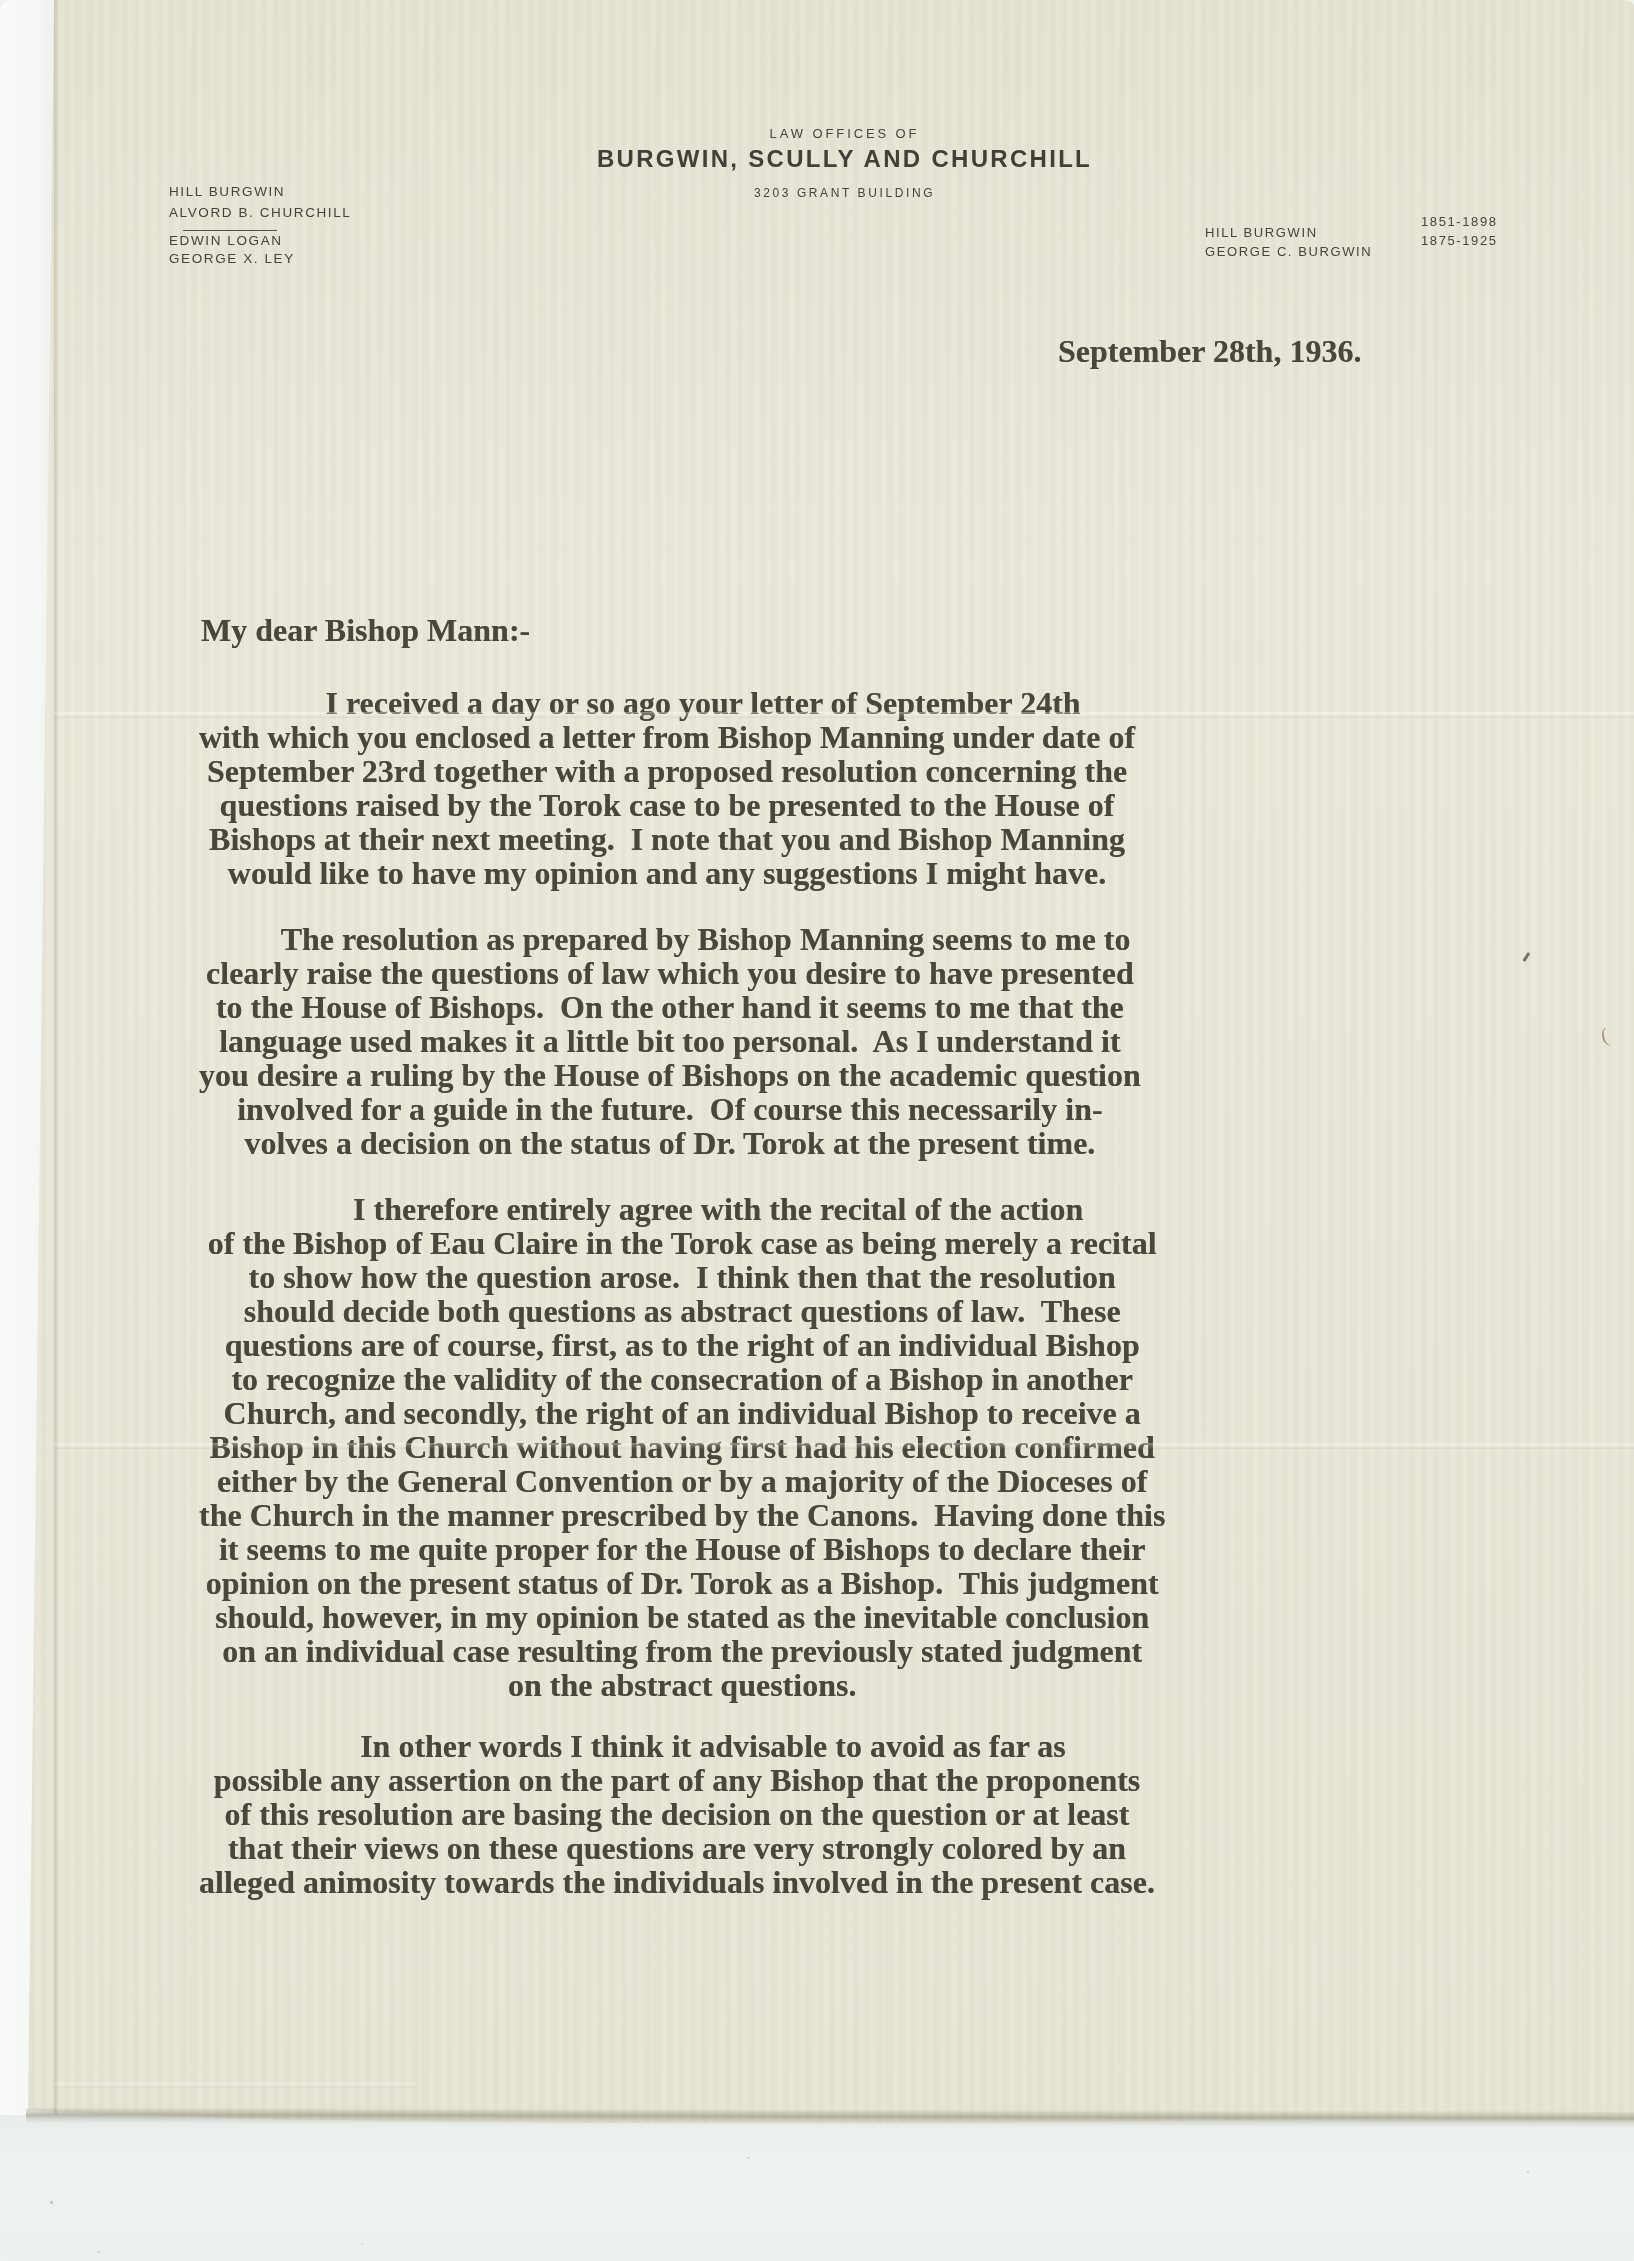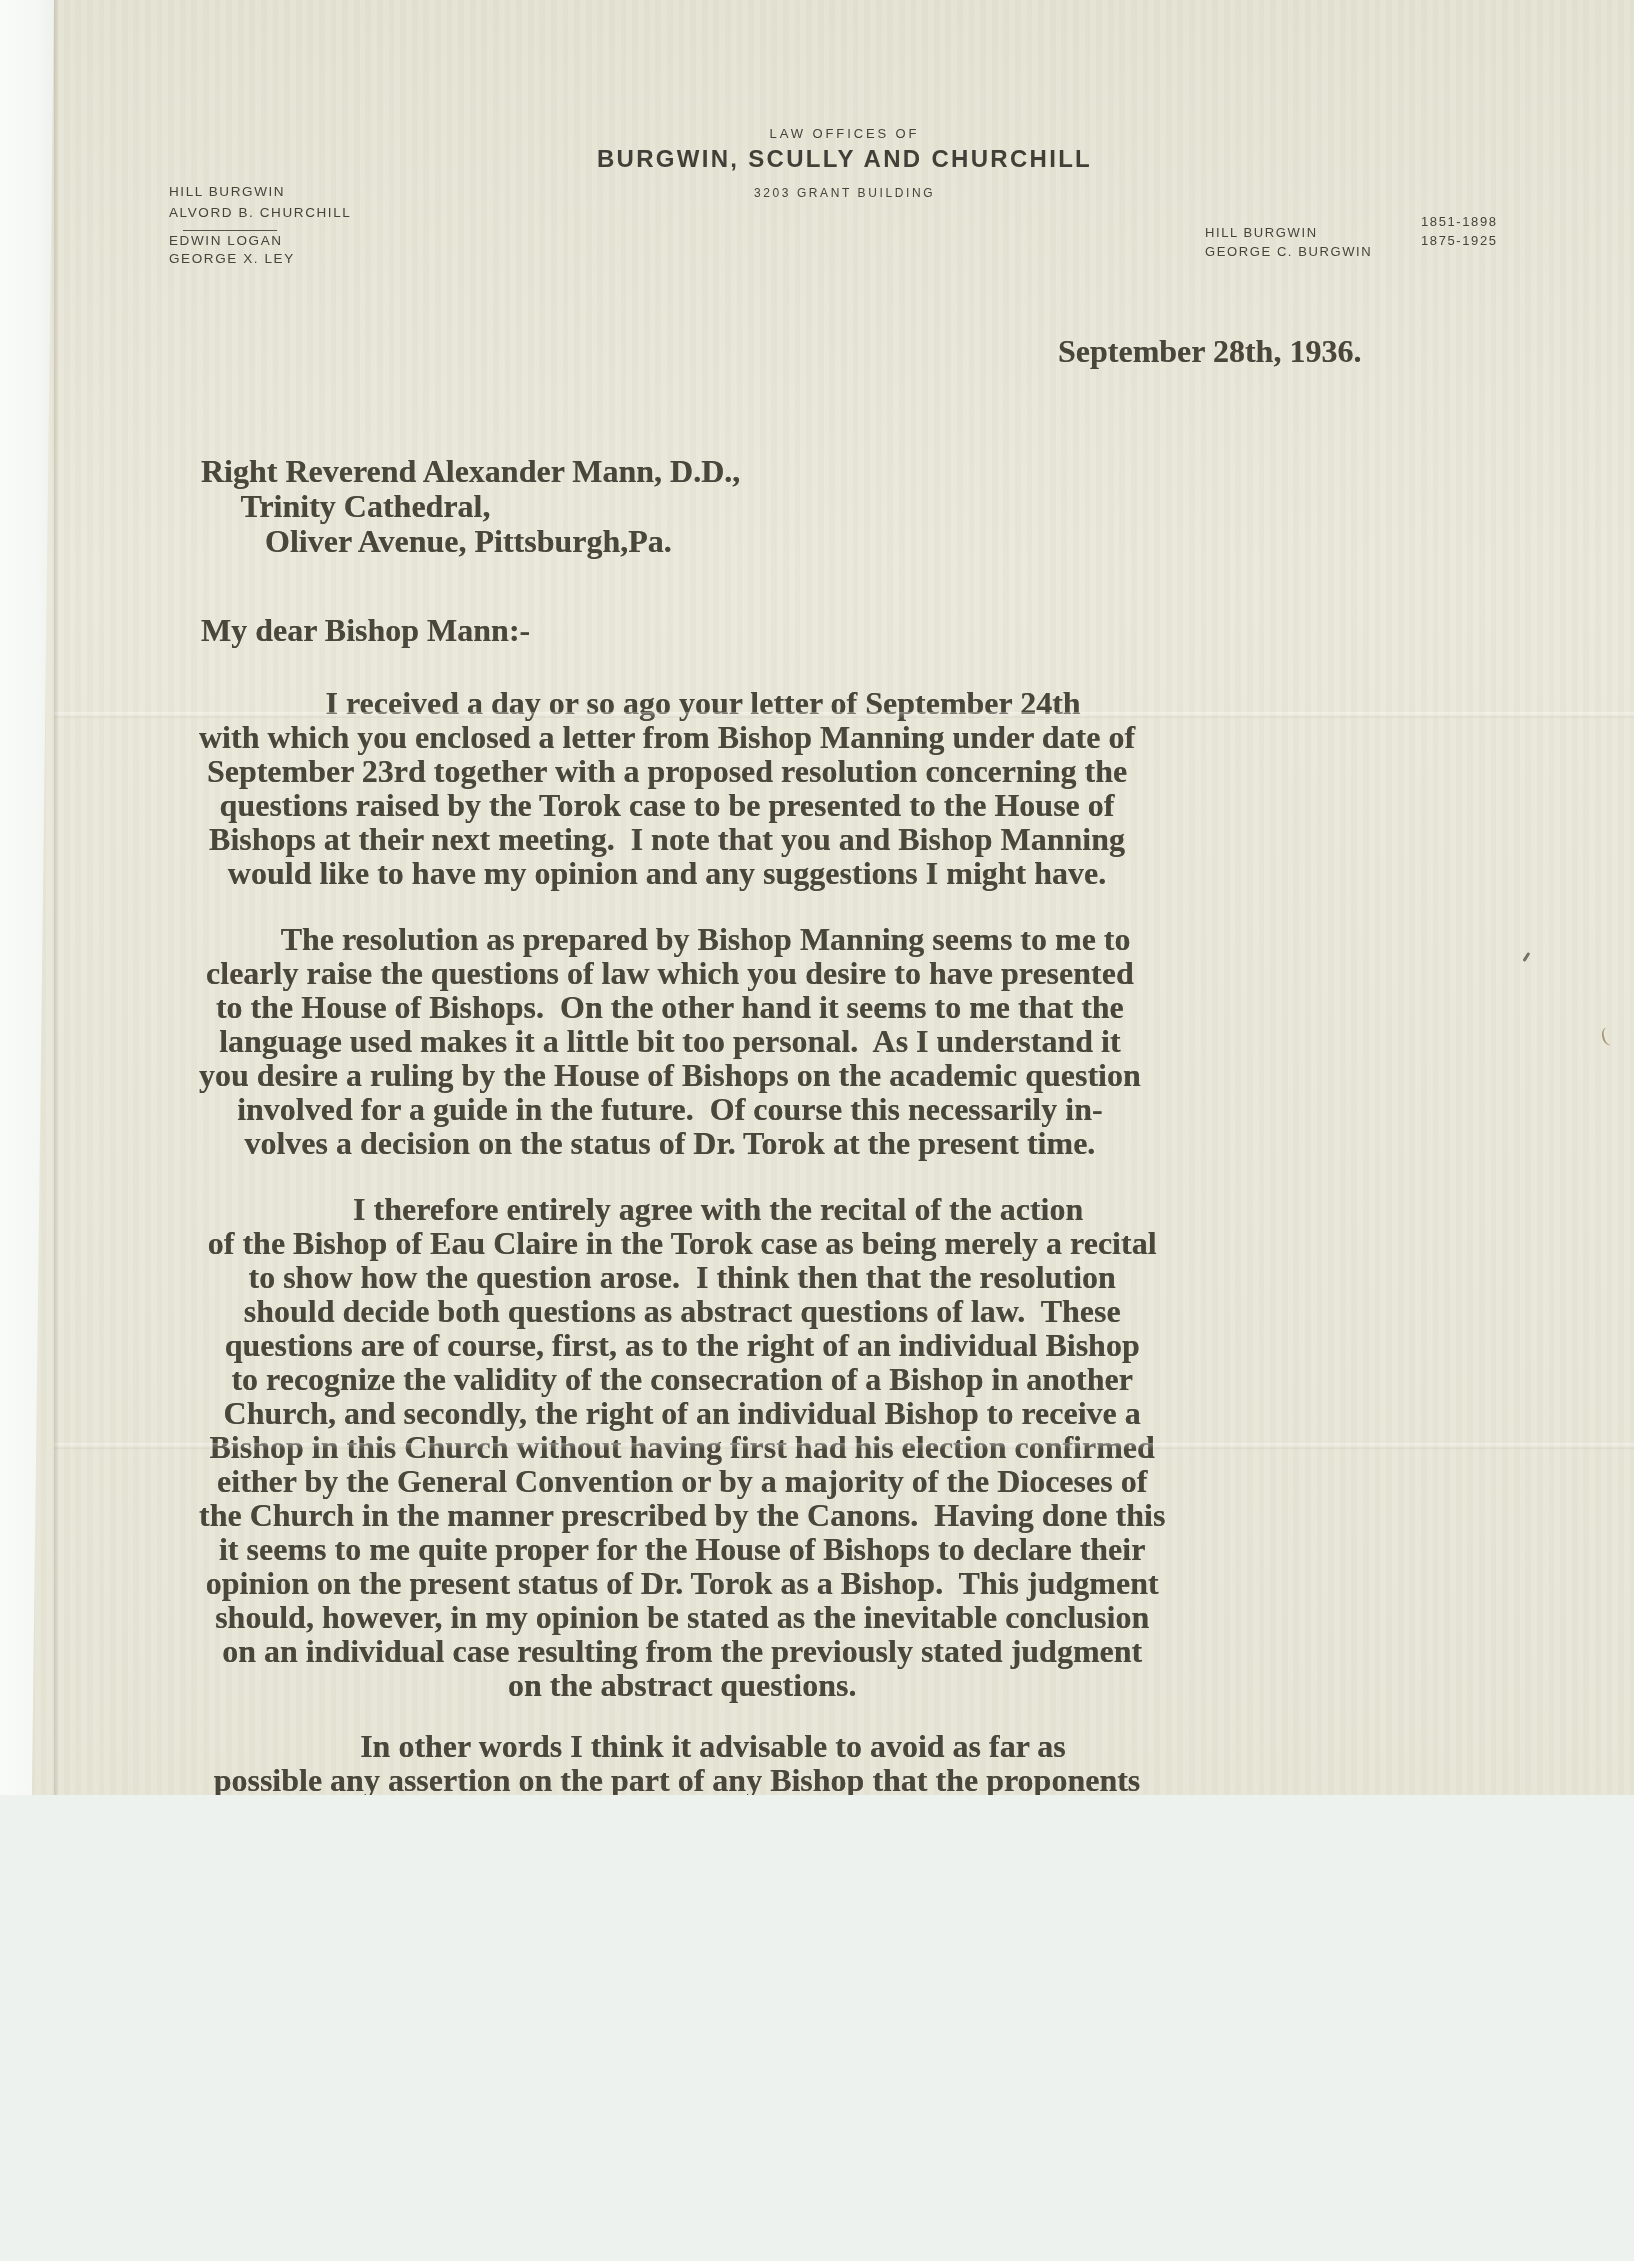--- a/index.html
+++ b/index.html
@@ -1,17 +1,17 @@
 <!DOCTYPE html>
 <html style="font-size:10.3px"><head>
 <meta charset="utf-8">
 <style>
   html,body{margin:0;padding:0;background:#eef2ef;}
-  #scan{position:relative;width:1635px;height:1795px;overflow:hidden;
-        font-family:"Liberation Sans","DejaVu Sans",sans-serif;}
+  #scan{position:relative;width:1635px;height:2261px;overflow:hidden;
+        font-family:"Liberation Sans","DejaVu Sans",sans-serif;border-radius:10px;}
   
   .left-strip{position:absolute;left:0;top:0;width:54px;height:2261px;
               background:linear-gradient(90deg,#f8fbf8 0%,#f4f7f4 70%,#eef1ee 100%);}
   .below-area{position:absolute;left:0;top:2115px;width:1635px;height:146px;
               background:linear-gradient(180deg,#e9ede9 0%,#eff3f0 30%,#edf1ee 100%);}
   
   .paper{position:absolute;left:0;top:0;width:1635px;height:2261px;
          background-color:#e9e7d8;
          background-image:
            repeating-linear-gradient(90deg,rgba(255,255,255,0.045) 0 5.8px,rgba(140,135,110,0.035) 5.8px 11.6px),
@@ -83,23 +83,20 @@
     <div class="lh lh-mem mem-names">
       <div>HILL BURGWIN</div>
       <div>GEORGE C. BURGWIN</div>
     </div>
     <div class="lh lh-mem mem-years">
       <div>1851-1898</div>
       <div>1875-1925</div>
     </div>
 
     <div class="tw date">September 28th, 1936.</div>
-    <pre class="tw recipient">Right Reverend Alexander Mann, D.D.,
-     Trinity Cathedral,
-        Oliver Avenue, Pittsburgh,Pa.</pre>
     <div class="tw salutation">My dear Bishop Mann:-</div>
     <pre class="tw para p1">         I received a day or so ago your letter of September 24th
 with which you enclosed a letter from Bishop Manning under date of
 September 23rd together with a proposed resolution concerning the
 questions raised by the Torok case to be presented to the House of
 Bishops at their next meeting.  I note that you and Bishop Manning
 would like to have my opinion and any suggestions I might have.</pre>
     <pre class="tw para p2">         The resolution as prepared by Bishop Manning seems to me to
 clearly raise the questions of law which you desire to have presented
 to the House of Bishops.  On the other hand it seems to me that the

